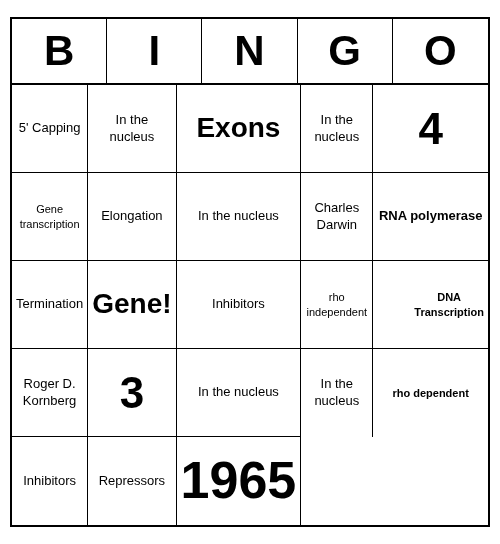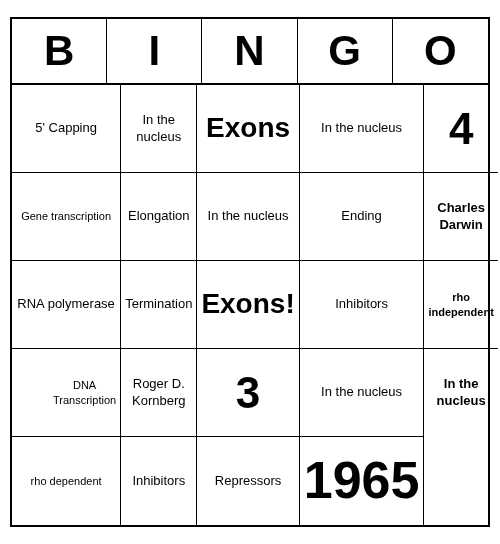--- a/index.html
+++ b/index.html
@@ -80,25 +80,24 @@
     </div>
   <div class="bingo-grid">
   <div class="bingo-cell">5' Capping</div>
       <div class="bingo-cell">In the nucleus</div>
       <div class="bingo-cell large-text" style="font-size: 28px; font-weight: bold; text-align: center;">Exons</div>
       <div class="bingo-cell">In the nucleus</div>
       <div class="bingo-cell xl-text" style="font-size: 44px; font-weight: bold;">4</div>
       <div class="bingo-cell" style="font-size: 11px;">Gene transcription</div>
       <div class="bingo-cell">Elongation</div>
       <div class="bingo-cell">In the nucleus</div>
-      <div class="bingo-cell">Ending</div>
       <div class="bingo-cell">Charles Darwin</div>
       <div class="bingo-cell">RNA polymerase</div>
       <div class="bingo-cell">Termination</div>
-      <div class="bingo-cell free">Exons!</div>
+      <div class="bingo-cell free">Gene!</div>
       <div class="bingo-cell">Inhibitors</div>
       <div class="bingo-cell" style="font-size: 11px;">rho independent</div>
       <div class="bingo-cell" style="font-size: 11px; padding-left: 41px;">DNA Transcription</div>
       <div class="bingo-cell">Roger D. Kornberg</div>
       <div class="bingo-cell xl-text" style="font-size: 44px; font-weight: bold;">3</div>
       <div class="bingo-cell">In the nucleus</div>
       <div class="bingo-cell">In the nucleus</div>
       <div class="bingo-cell" style="font-size: 11px;">rho dependent</div>
       <div class="bingo-cell">Inhibitors</div>
       <div class="bingo-cell">Repressors</div>

